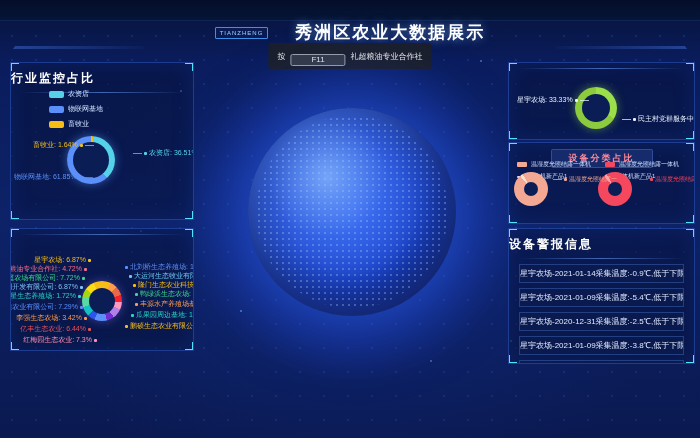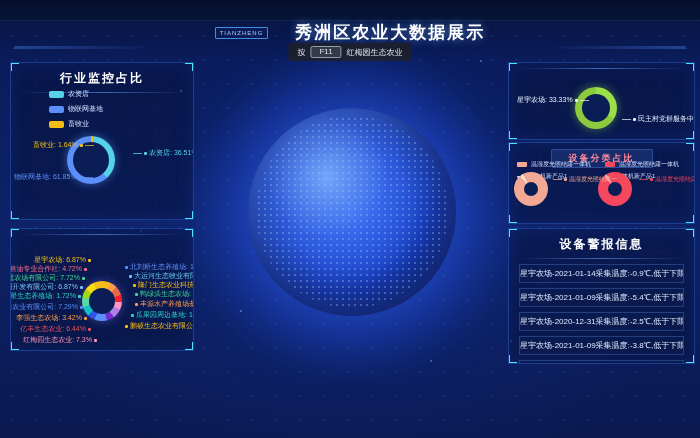--- a/index.html
+++ b/index.html
@@ -13,39 +13,39 @@
   
   .topband{position:absolute;left:0;top:0;width:700px;height:20px;background:linear-gradient(180deg,#040e2a,#061536);border-bottom:1px solid rgba(40,80,170,.35);}
   .deco{position:absolute;top:46px;height:3px;opacity:.8;}
   .deco-l{left:14px;width:130px;background:linear-gradient(90deg,rgba(70,120,230,.55),rgba(70,120,230,.05));transform:skewX(-35deg);}
   .deco-r{right:14px;width:130px;background:linear-gradient(270deg,rgba(70,120,230,.55),rgba(70,120,230,.05));transform:skewX(35deg);}
   .header{position:absolute;left:0;top:21px;width:700px;display:flex;justify-content:center;align-items:center;gap:27px;}
   .logo{font-size:6px;letter-spacing:1px;color:#9fd0ff;border:1px solid #3f8fe8;background:rgba(10,30,90,.6);padding:2px 4px;border-radius:1px;}
   .title{margin:0;font-size:17px;font-weight:bold;letter-spacing:2px;color:#fff;text-shadow:0 0 10px rgba(120,180,255,.65);}
   .toast{position:absolute;top:43px;left:50%;transform:translateX(-50%);display:flex;align-items:center;gap:5px;
     background:rgba(28,32,42,.95);color:#e9e9e9;font-size:8px;padding:3px 9px;border-radius:2px;}
-  .key{border:1px solid #9aa0aa;border-radius:2px;padding:0 8px;background:#343a46;font-size:8px;line-height:10px;}
+  .key{border:1px solid #9aa0aa;border-radius:2px;padding:0 20px;background:#343a46;font-size:8px;line-height:10px;margin-top:8px;}
   
   .globe{position:absolute;left:248px;top:108px;width:208px;height:208px;border-radius:50%;
     background:
       radial-gradient(circle at 38% 33%, rgba(130,180,255,.85), rgba(80,130,250,.4) 32%, rgba(25,65,210,.12) 62%, rgba(10,30,130,0) 78%),
       radial-gradient(circle at 50% 50%, #2c5cea 0%, #1e47ce 40%, #1231a2 70%, #0a2174 100%);
     box-shadow:0 0 64px 14px rgba(40,90,240,.5), inset -10px -14px 40px rgba(5,15,70,.7), inset 0 0 34px rgba(130,180,255,.35);}
   .globe::before{content:"";position:absolute;inset:8px;border-radius:50%;
     background-image:radial-gradient(rgba(160,205,255,.6) .8px,transparent 1.2px);background-size:6px 6px;opacity:.55;}
   .particles{position:absolute;left:180px;top:90px;width:2px;height:2px;border-radius:50%;background:rgba(130,200,255,.8);
     box-shadow:60px 220px 0 rgba(130,200,255,.55), 300px -30px 0 rgba(130,200,255,.5), 330px 250px 0 rgba(130,200,255,.5), -40px 140px 0 rgba(130,200,255,.4), 250px 270px 0 rgba(130,200,255,.45);}
   
   .panel{position:absolute;background:rgba(7,18,60,.55);border:1px solid rgba(46,92,200,.55);box-shadow:inset 0 0 20px rgba(20,60,160,.28);overflow:hidden;}
   .corner{position:absolute;width:7px;height:7px;border:2px solid #4fe3ff;}
   .c1{left:-1px;top:-1px;border-right:none;border-bottom:none;}
   .c2{right:-1px;top:-1px;border-left:none;border-bottom:none;}
   .c3{left:-1px;bottom:-1px;border-right:none;border-top:none;}
   .c4{right:-1px;bottom:-1px;border-left:none;border-top:none;}
-  .ptitle{font-size:12px;font-weight:bold;text-align:center;letter-spacing:2px;padding-top:7px;color:#fff;}
+  .ptitle{font-size:12px;font-weight:bold;letter-spacing:2px;padding-top:7px;color:#fff;}
   .psep{height:1px;margin:5px 9px 0;background:linear-gradient(90deg,transparent,rgba(95,145,235,.65),transparent);}
   .p1{left:10px;top:62px;width:182px;height:156px;}
   .p2{left:10px;top:228px;width:182px;height:121px;}
   .p3{left:508px;top:62px;width:185px;height:76px;}
   .p4{left:508px;top:142px;width:185px;height:80px;}
   .p5{left:508px;top:228px;width:185px;height:134px;}
   
   .donut{position:absolute;border-radius:50%;}
   .donut::after{content:"";position:absolute;border-radius:50%;background:#0b1d55;inset:var(--hole,6px);}
   .d1{left:56px;top:73px;width:48px;height:48px;--hole:6px;
@@ -92,21 +92,21 @@
   <div class="deco deco-r"></div>
 
   <div class="header">
     <span class="logo">TIANZHENG</span>
     <h1 class="title">秀洲区农业大数据展示</h1>
   </div>
 
   <div class="toast">
     <span>按</span>
     <span class="key">F11</span>
-    <span>红梅园生态农业</span>
+    <span>礼超粮油专业合作社</span>
   </div>
 
   <div class="globe"></div>
   <div class="particles"></div>
 
   <div class="panel p1">
     <span class="corner c1"></span>
       <span class="corner c2"></span>
       <span class="corner c3"></span>
       <span class="corner c4"></span>

